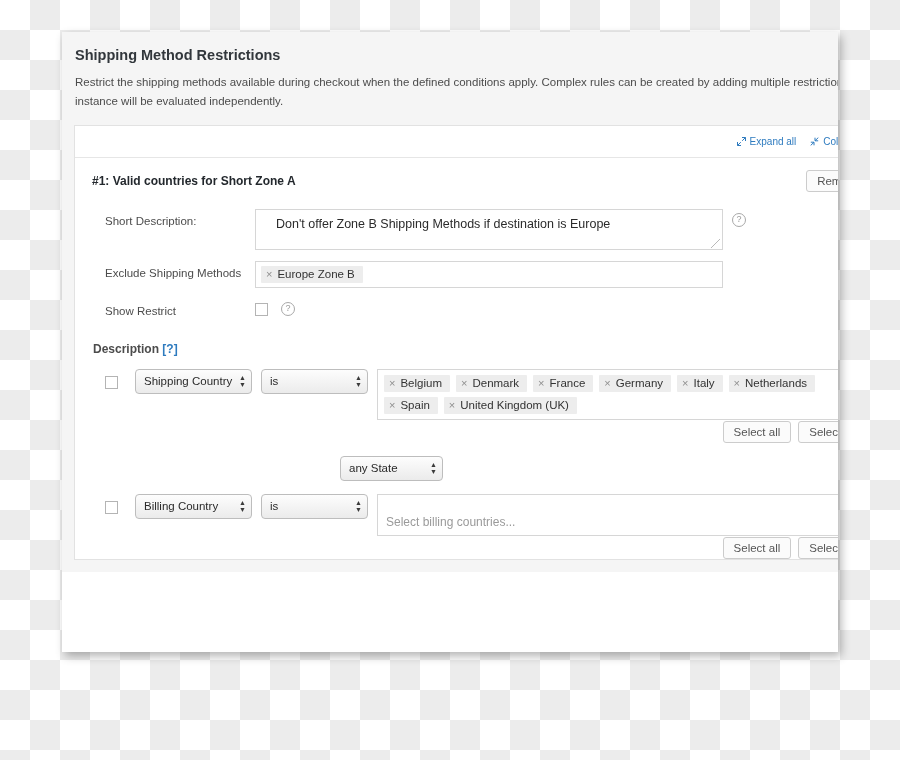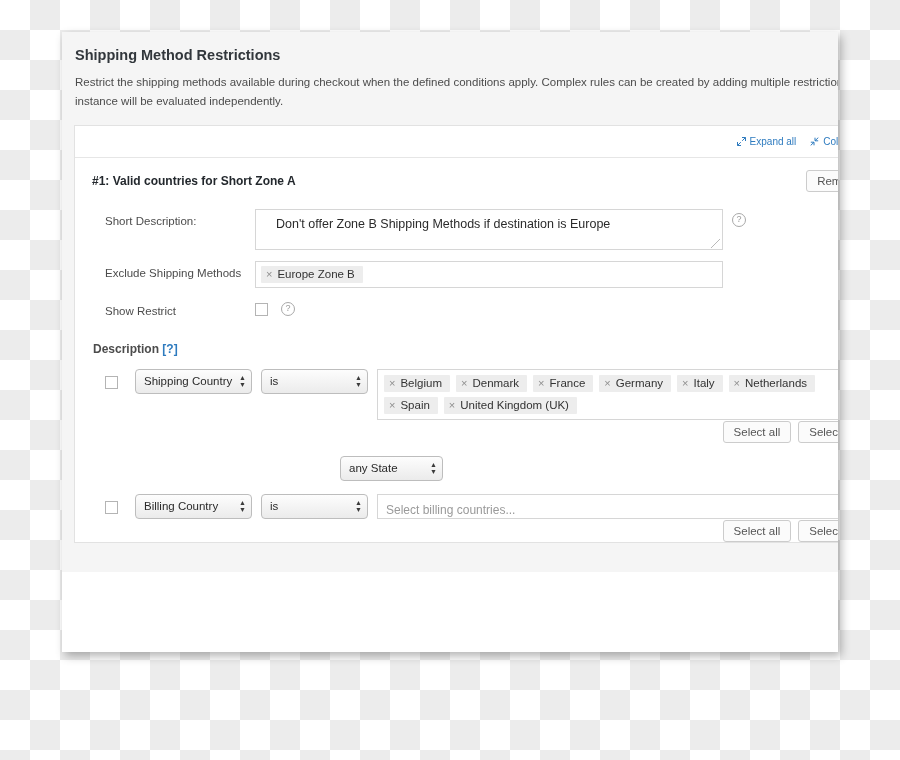--- a/index.html
+++ b/index.html
@@ -280,21 +280,21 @@
     display: flex;
     flex-wrap: wrap;
     gap: 5px 6px;
   }
   .placeholder-box {
     width: 470px;
     height: 25px;
     border: 1px solid #d6d6d6;
     background: #fff;
     box-sizing: border-box;
-    padding: 8px 8px;
+    padding: 20px 8px;
     font-size: 12px;
     color: #9a9a9a;
   }
   .sel-all-row {
     display: flex;
     justify-content: flex-end;
     gap: 7px;
     padding-right: 2px;
     margin-top: 1px;
   }

